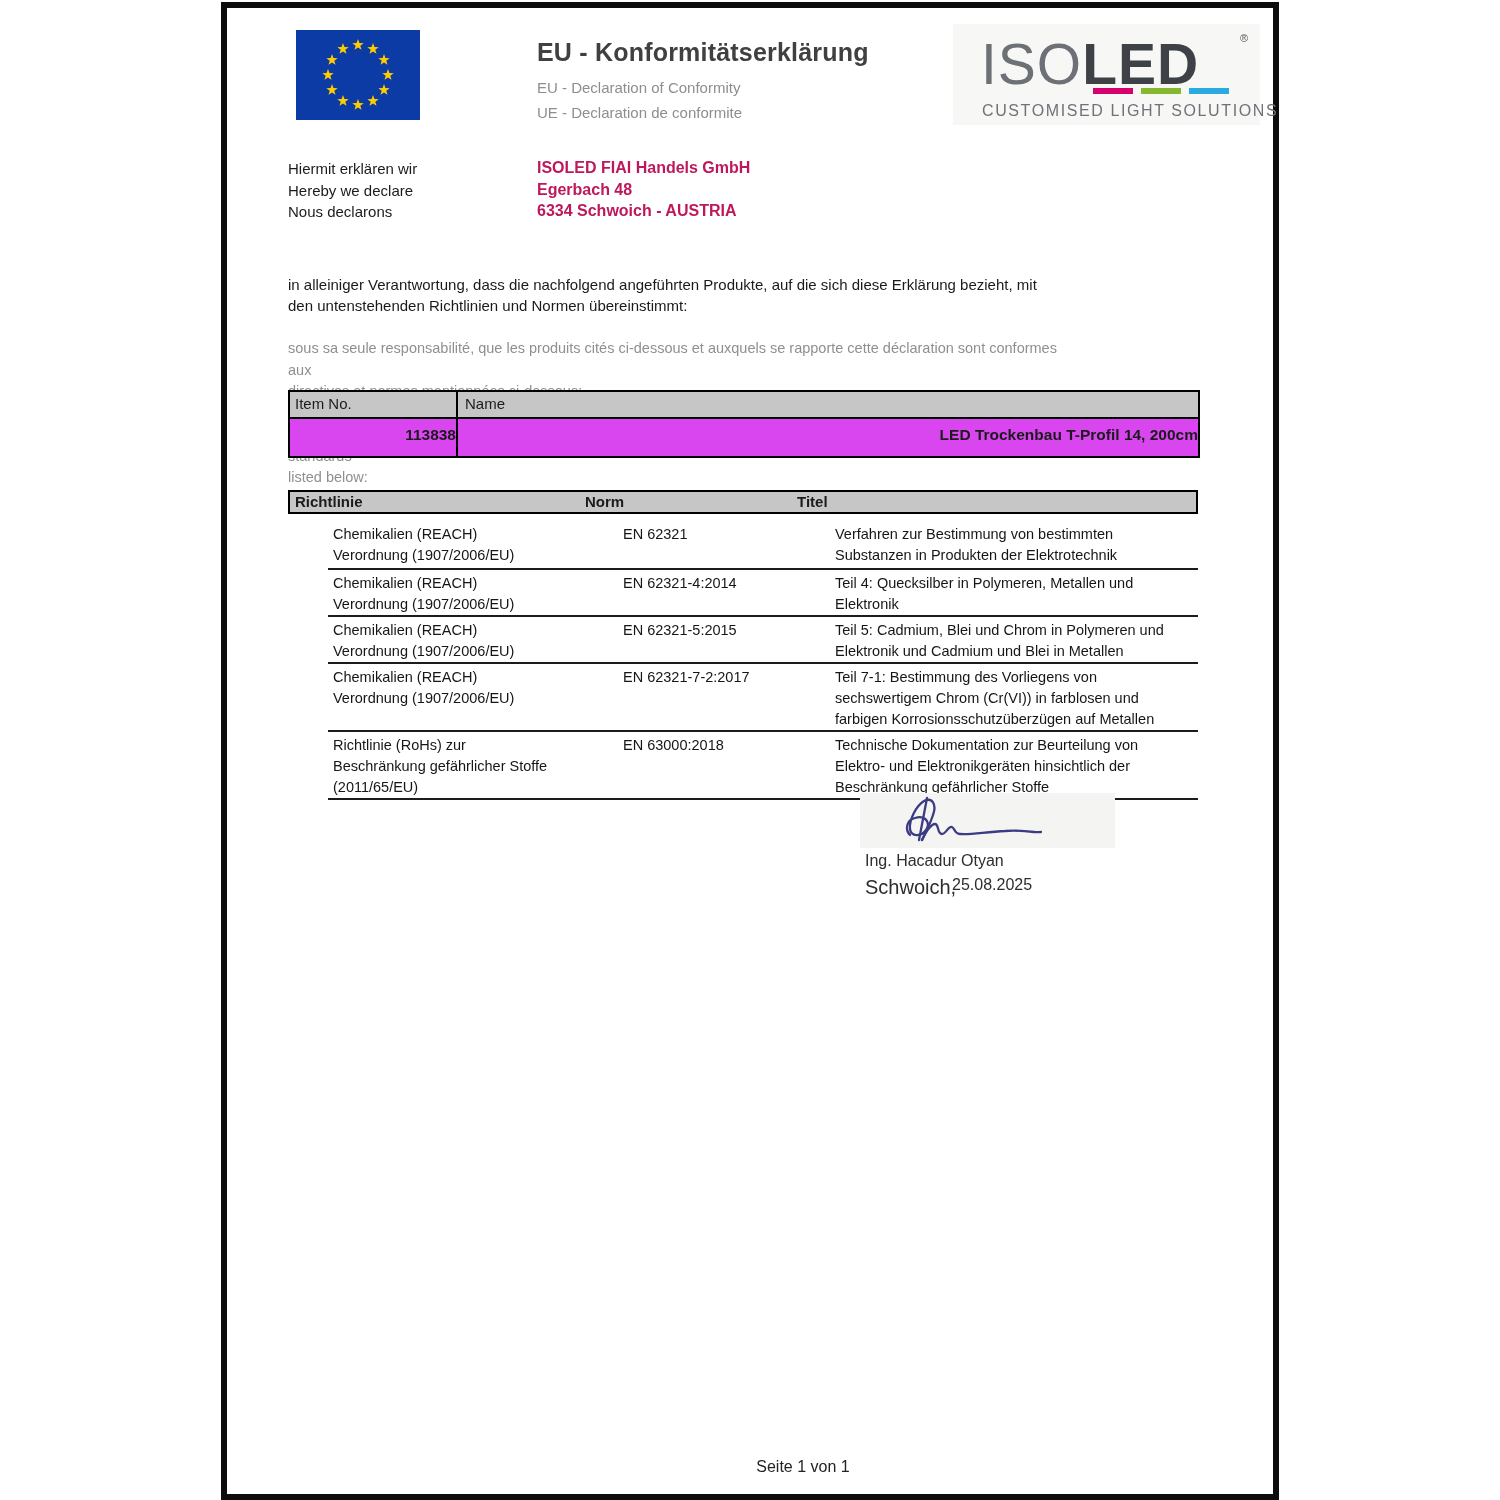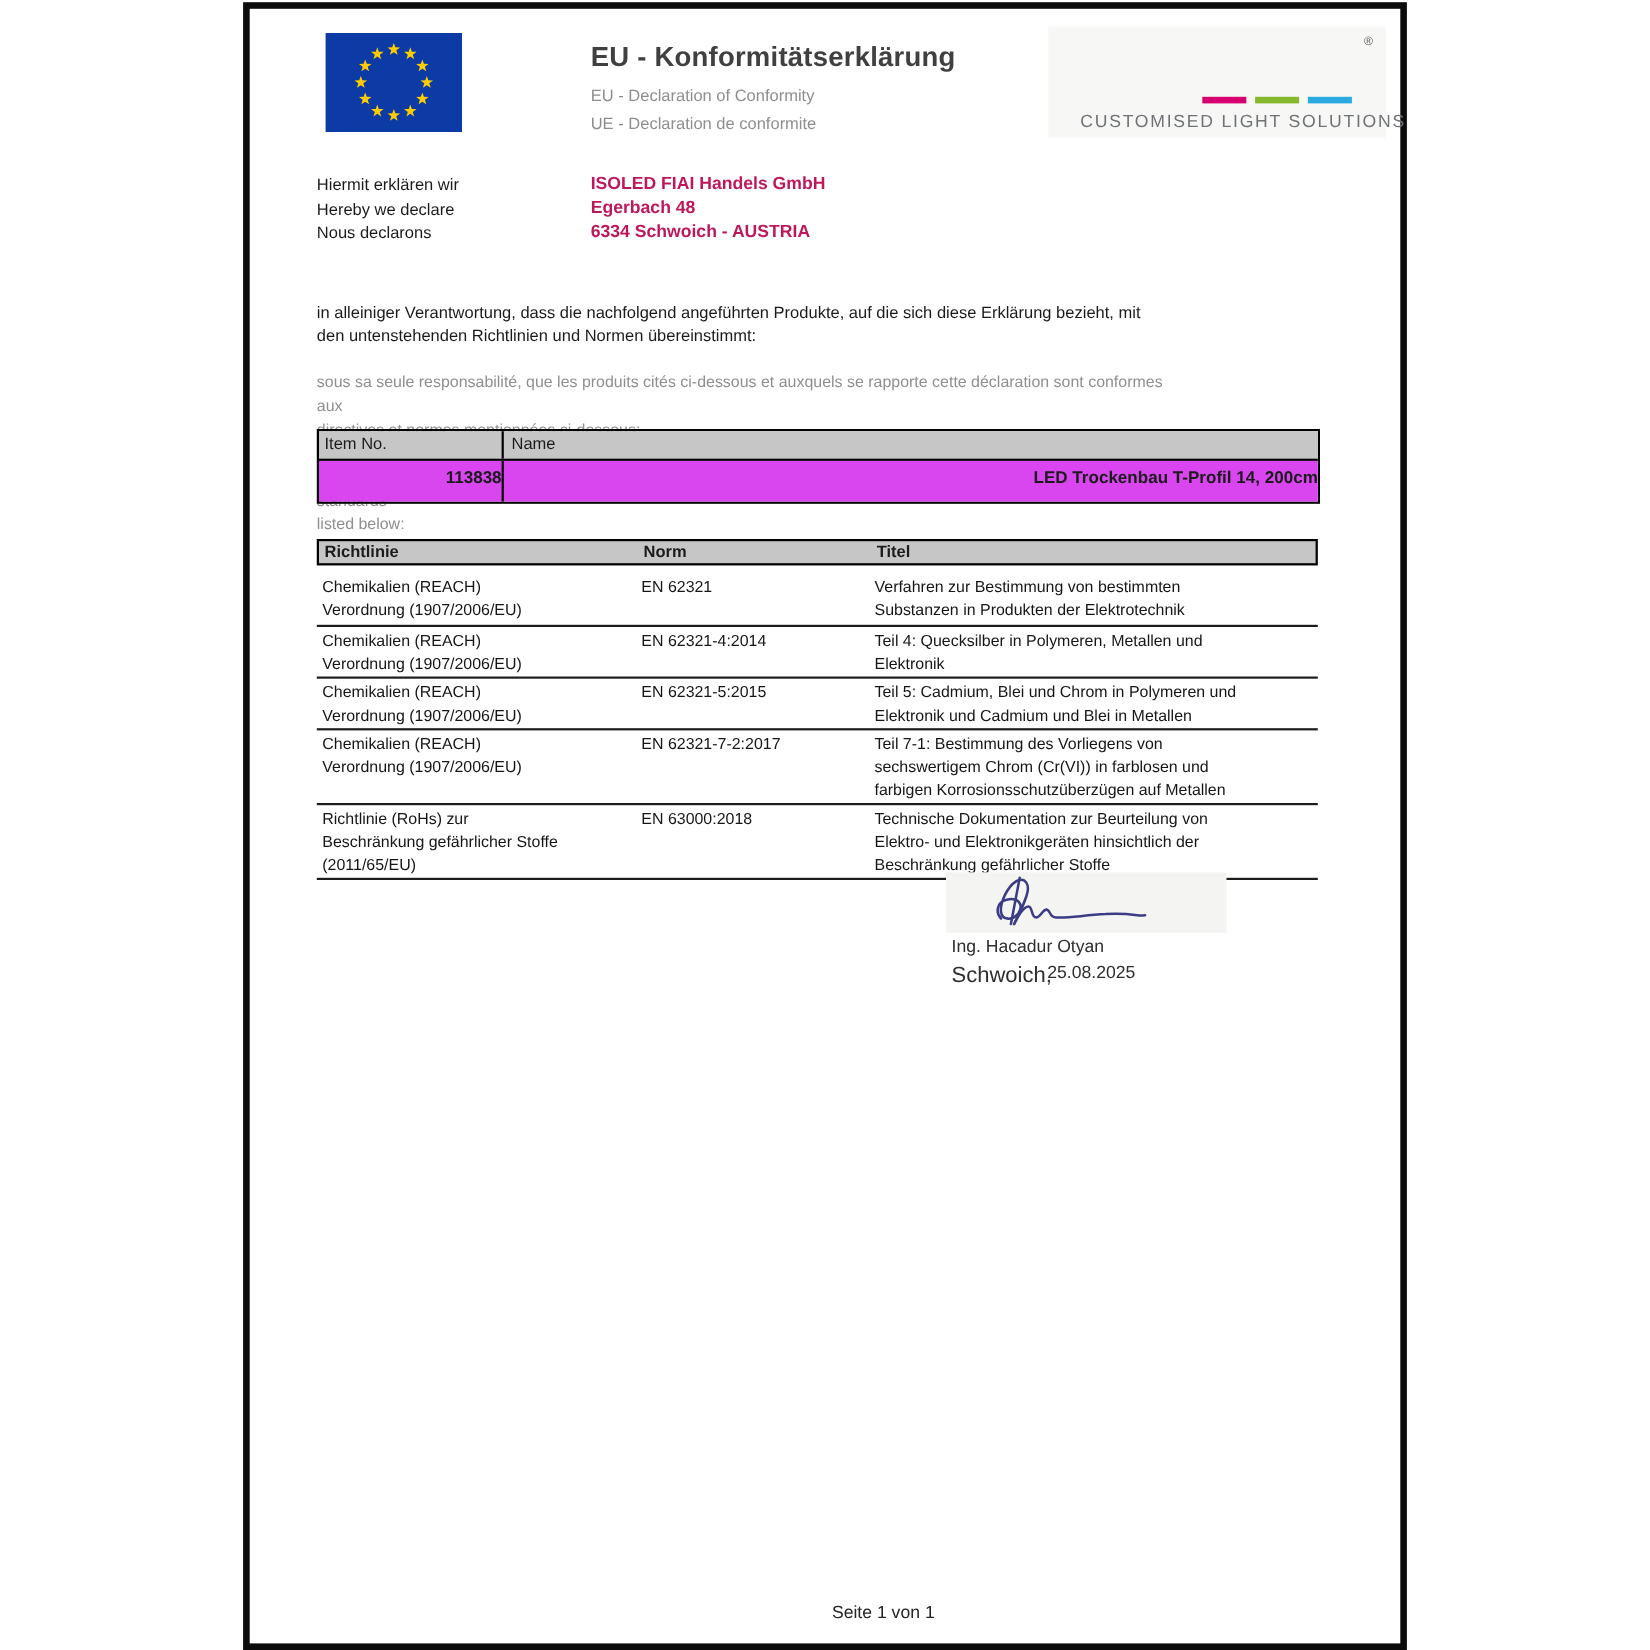--- a/index.html
+++ b/index.html
@@ -59,21 +59,21 @@
   .it-header .cell{font-weight:normal;font-size:15px;}
   .it-row .cell{font-weight:bold;font-size:15.5px;padding-top:7px;}
 
   
   .dir-table{left:288px;top:490px;width:910px;}
   .dir-header{display:flex;background:#c6c6c6;border:2px solid #000;height:20px;box-sizing:content-box;}
   .dir-header .dh{font-weight:bold;font-size:15px;padding:1px 0 0 5px;box-sizing:border-box;}
   .dh1{width:290px;}
   .dh2{width:212px;}
   .dh3{flex:1;}
-  .drow{display:flex;border-bottom:2px solid #1c1c1c;padding-top:3px;}
+  .drow{display:flex;border-bottom:2px solid #1c1c1c;padding-top:3px;margin-left:40px;}
   .drow.first{padding-top:10px;padding-bottom:2px;}
   .dcell{font-size:14.5px;line-height:21px;white-space:pre-line;box-sizing:border-box;color:#161616;}
   .dc1{width:290px;padding-left:5px;}
   .dc2{width:212px;padding-left:5px;}
   .dc3{flex:1;padding-left:5px;}
 
   
   .sig-box{left:860px;top:793px;width:255px;height:55px;background:#f4f4f3;}
   .sig-name{left:865px;top:852px;font-size:16px;color:#2e2e2e;}
   .sig-place{left:865px;top:876px;font-size:20px;color:#2e2e2e;}
@@ -105,20 +105,21 @@
     <use href="#st" x="36" y="30"></use>
     <use href="#st" x="47" y="19"></use>
   </svg>
 </div>
 
 <div class="abs doc-title">EU - Konformitätserklärung</div>
 <div class="abs doc-sub1">EU - Declaration of Conformity</div>
 <div class="abs doc-sub2">UE - Declaration de conformite</div>
 
 <div class="abs logo-box">
+  <div class="logo-line"><span class="logo-iso">ISO</span><span class="logo-led">LED</span></div>
   <div class="logo-reg">®</div>
   <div class="logo-bars">
     <div class="logo-bar bar-pink"></div>
     <div class="logo-bar bar-green"></div>
     <div class="logo-bar bar-blue"></div>
   </div>
   <div class="logo-tagline">CUSTOMISED LIGHT SOLUTIONS</div>
 </div>
 
 <div class="abs declare-labels" style="white-space:pre-line;">Hiermit erklären wir

